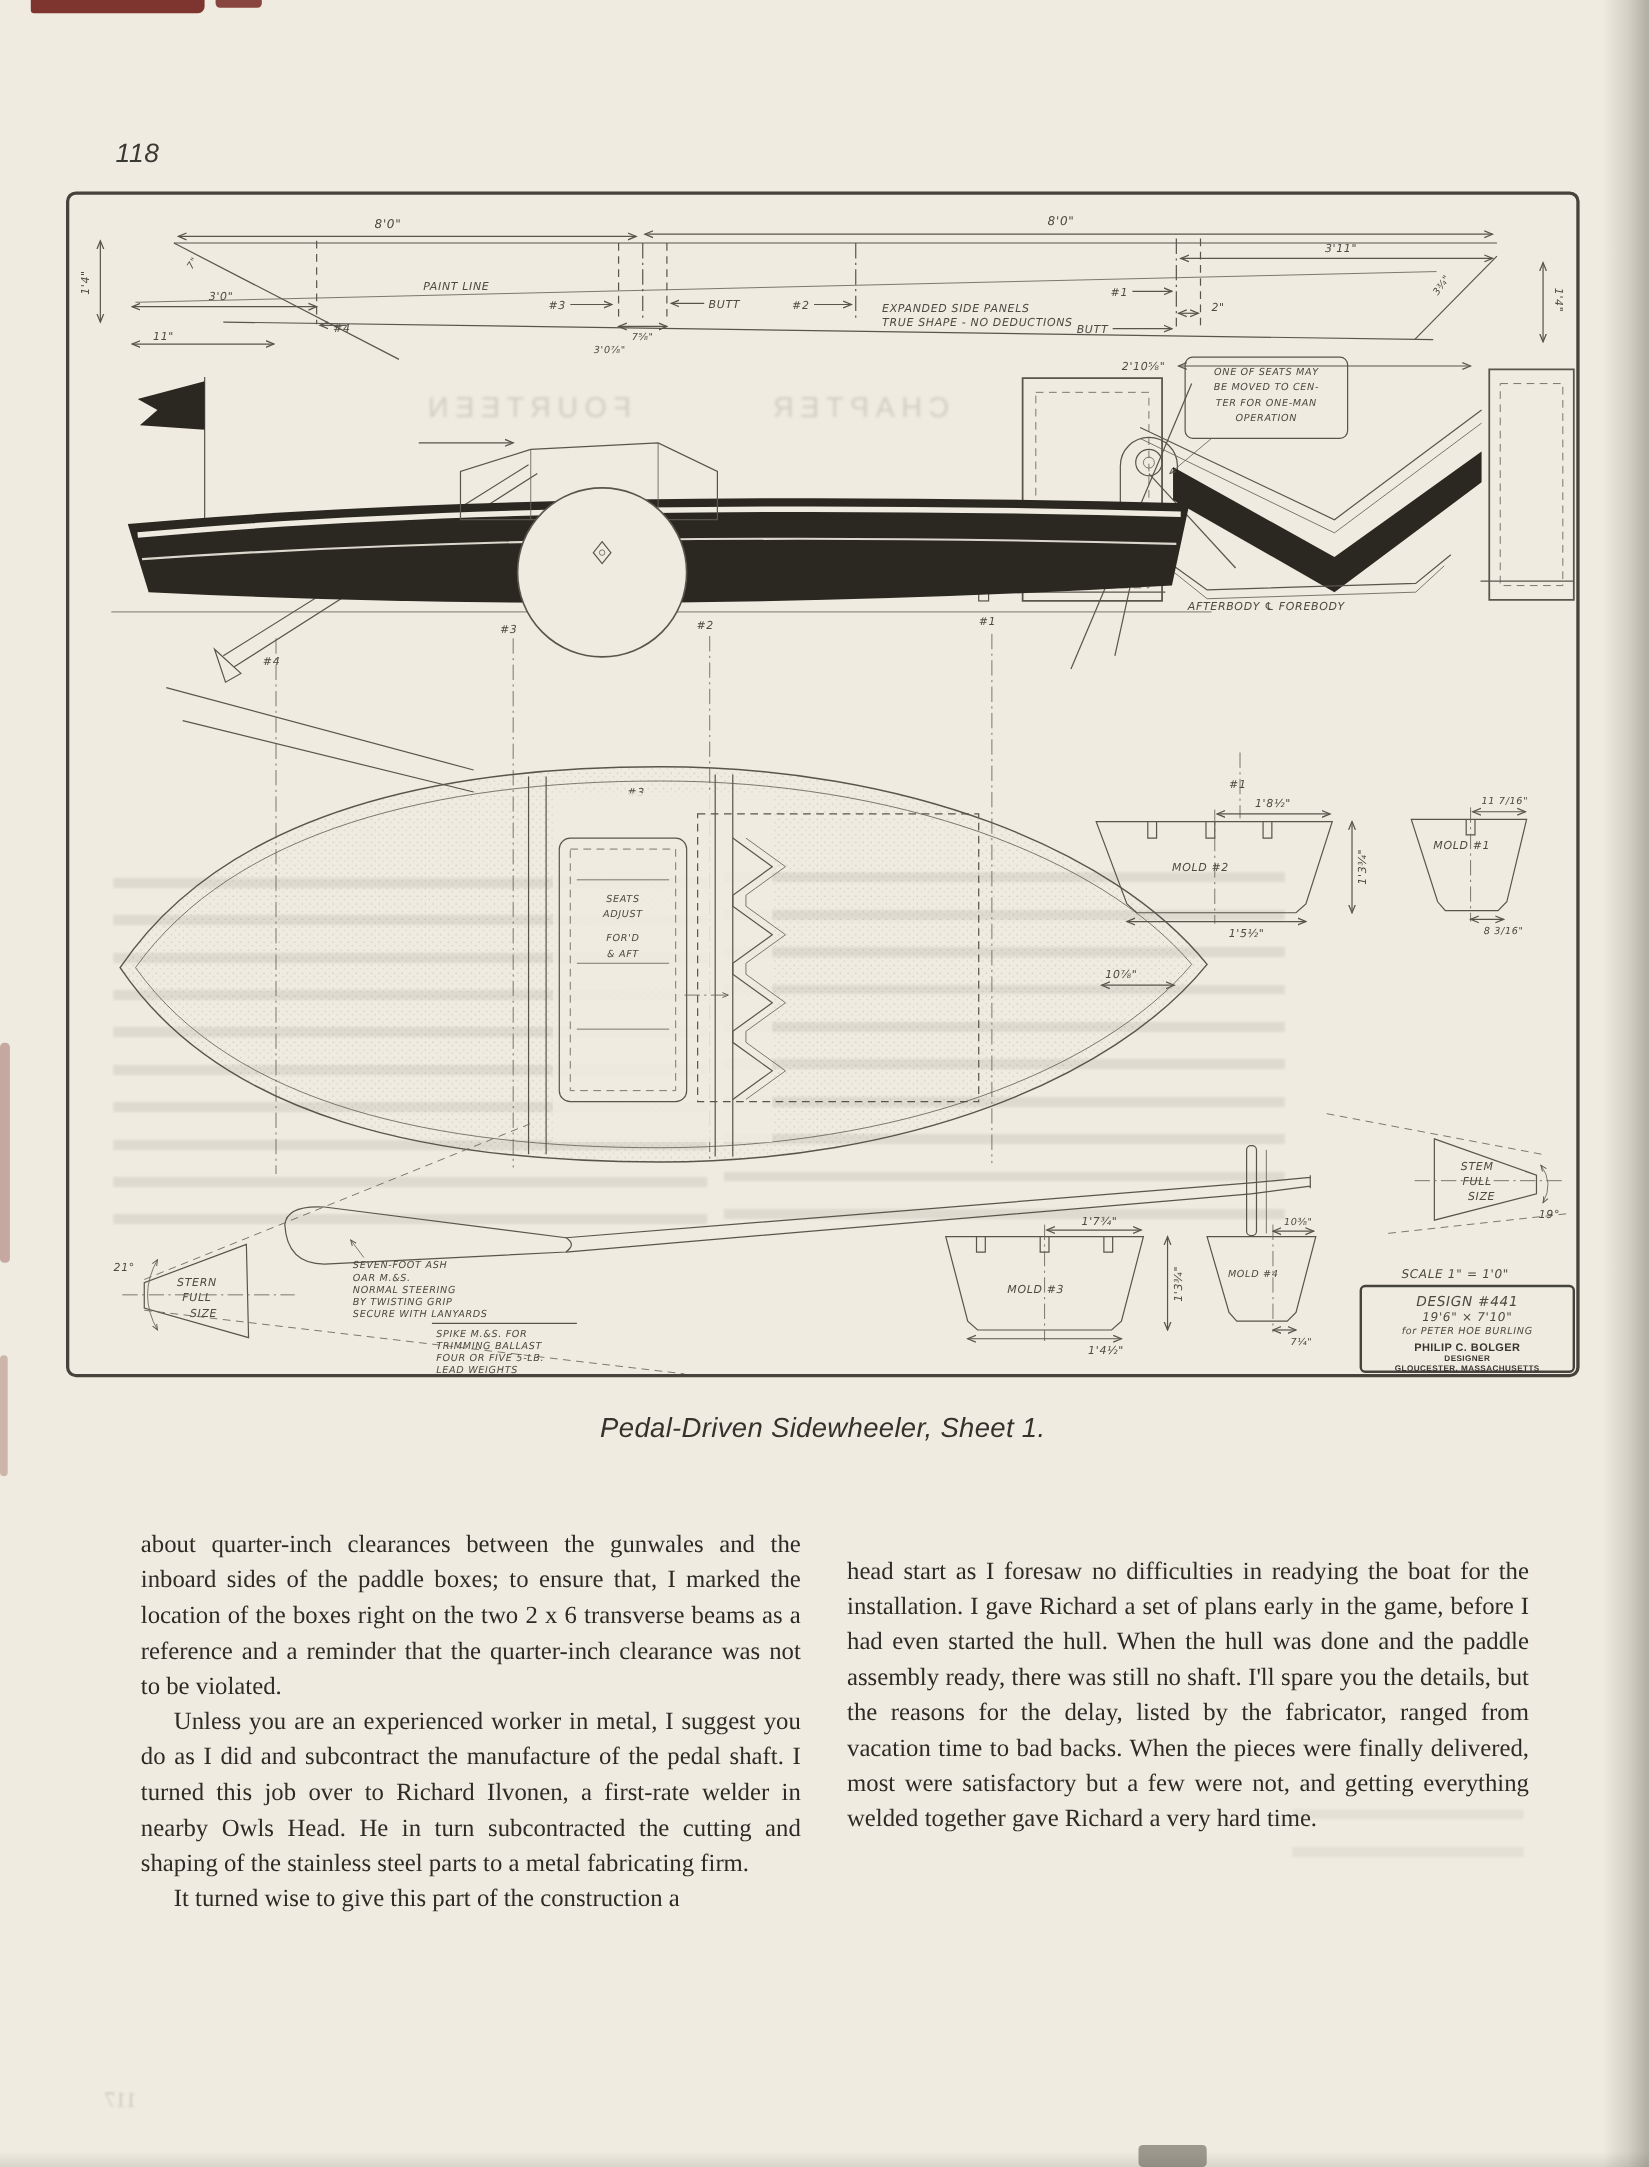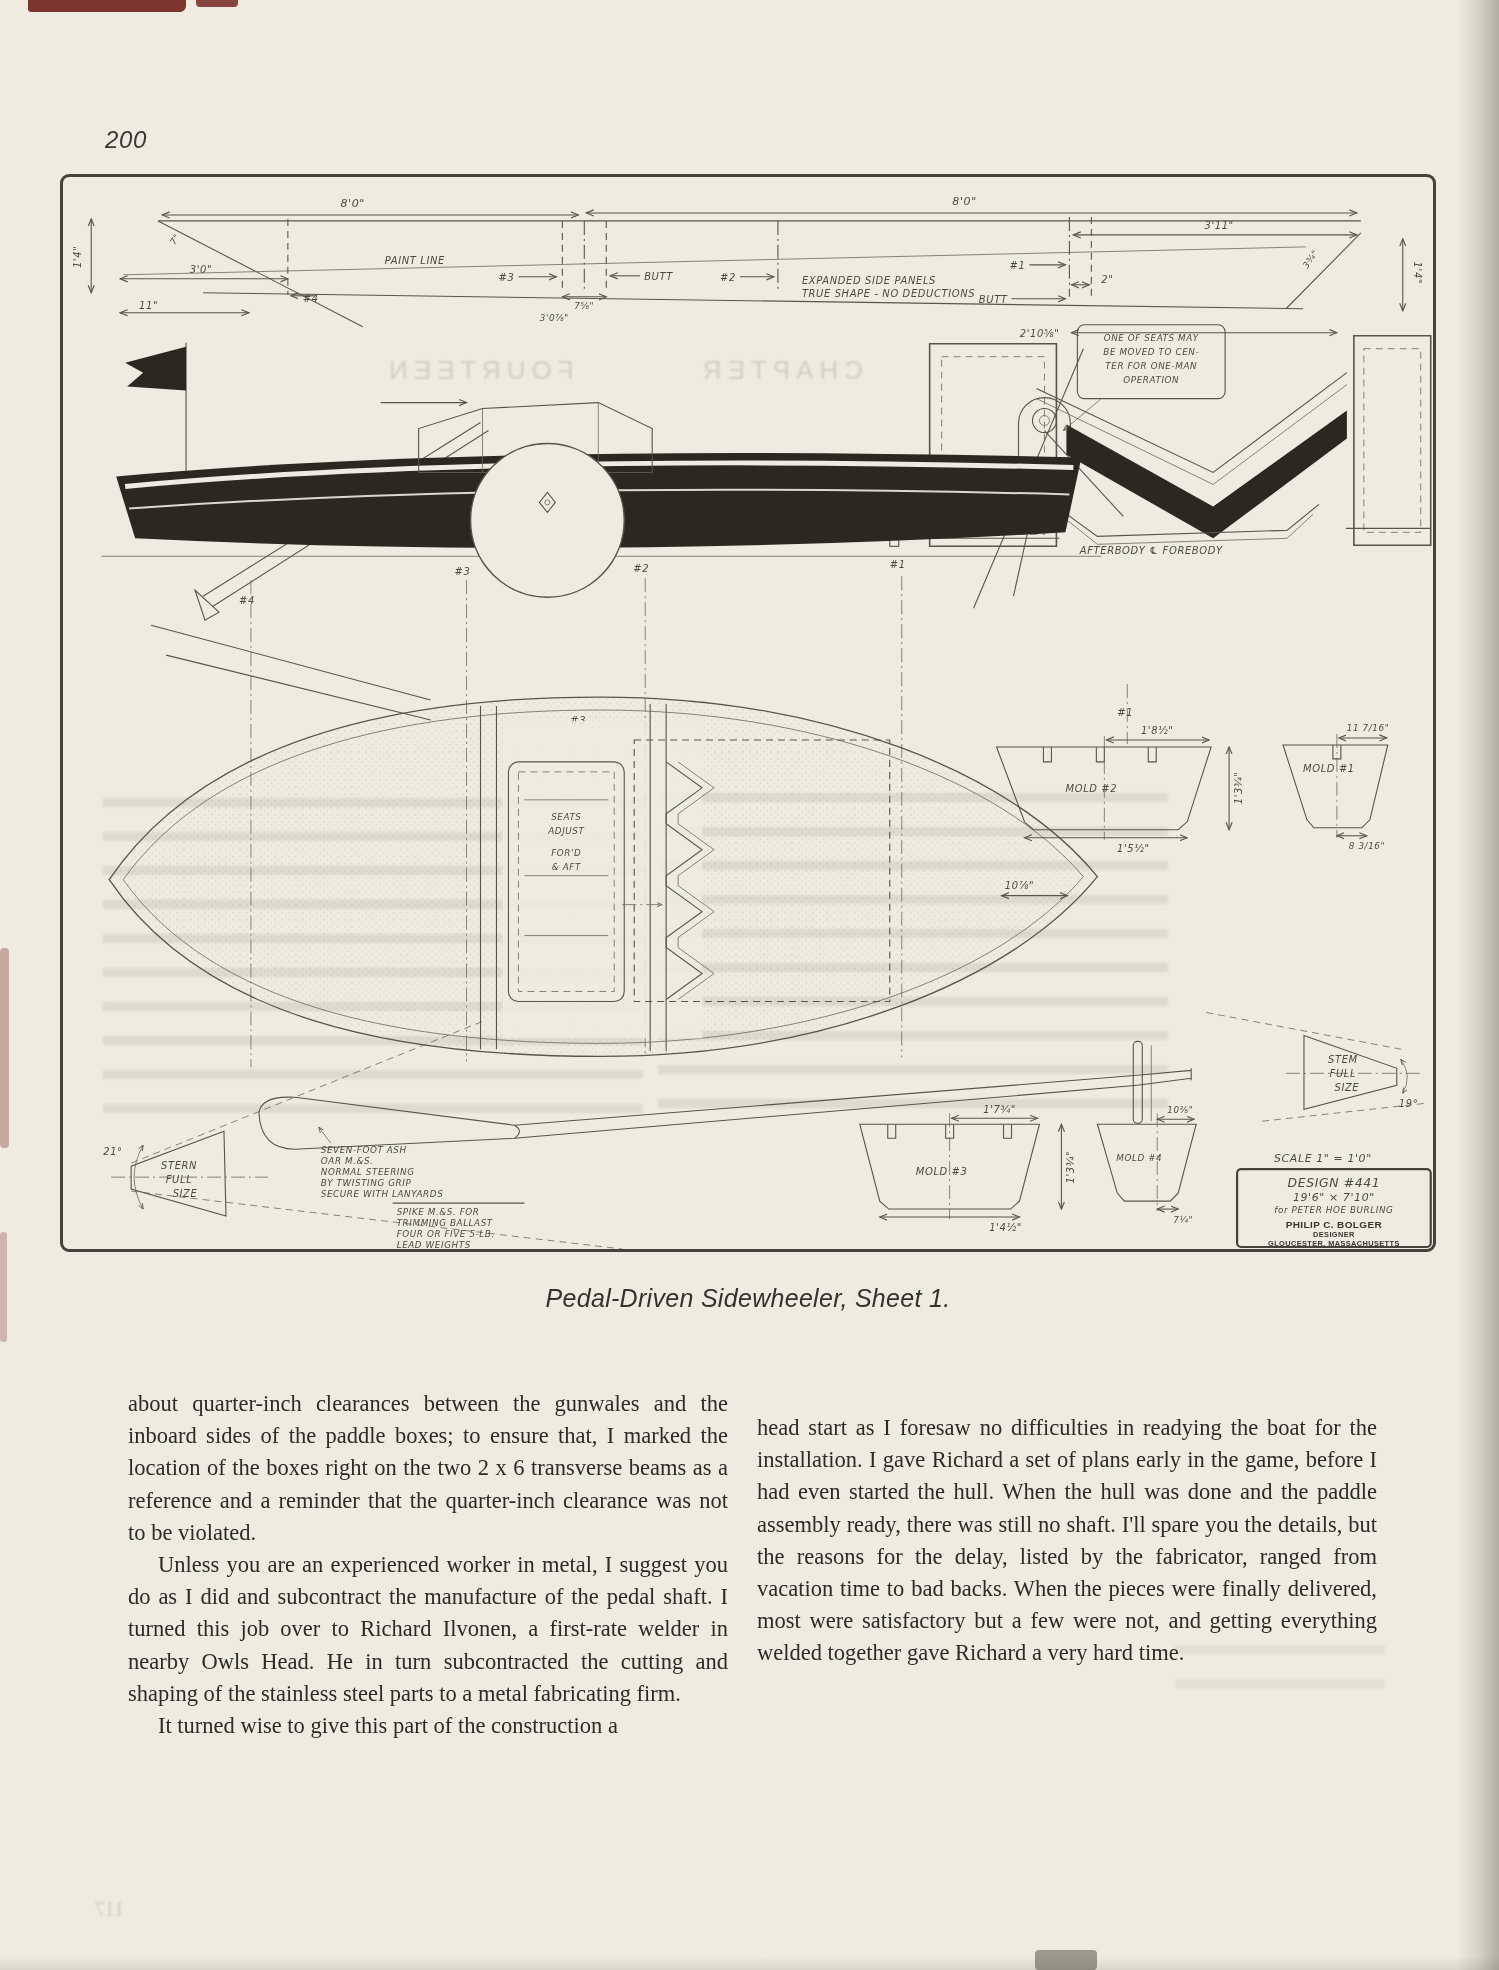--- a/index.html
+++ b/index.html
@@ -34,21 +34,21 @@
      filter:blur(1.2px);}
   .gl-left{left:40px;top:621px;width:540px;height:325px;}
   .gl-right{left:595px;top:616px;width:510px;height:330px;}
   .gl-body{position:absolute;left:1175px;top:1645px;width:210px;height:65px;opacity:.7;}
   .ghost-pagenum{position:absolute;left:95px;top:1898px;font-size:20px;color:#8f897b;opacity:.35;
      transform:scaleX(-1);filter:blur(.8px);}
   
   .caption{position:absolute;left:60px;top:1284px;width:1376px;text-align:center;
      font-family:"Liberation Sans",sans-serif;font-style:italic;font-size:25px;color:#34322c;letter-spacing:.3px;}
   
-  .columns{position:absolute;left:128px;top:1388px;width:1262px;display:flex;gap:29px;}
+  .columns{position:absolute;left:128px;top:1388px;width:1262px;display:flex;gap:42px;}
   .col{width:600px;font-size:22.5px;line-height:32.2px;text-align:justify;color:#2d2b26;}
   .col-right{width:620px;margin-top:24px;}
   .col p{margin:0;}
   .col p.indent{text-indent:30px;}
   
   .ln{stroke:#59554c;stroke-width:1.1;fill:none;}
   .ln16{stroke:#59554c;stroke-width:1.6;fill:none;}
   .thin{stroke:#6b675c;stroke-width:.8;fill:none;}
   .dsh{stroke-dasharray:7 5;}
   .dd{stroke-dasharray:14 4 2 4;}
@@ -65,21 +65,21 @@
 <body>
 
 <div class="page">
 
   <div class="artifact red1"></div>
   <div class="artifact red2"></div>
   <div class="artifact edge1"></div>
   <div class="artifact edge2"></div>
 
   <header class="running-head">
-    <span>200</span>
+    <span>118</span>
   </header>
 
   <div class="plate">
     <div class="ghost ghost-chapter">CHAPTER FOURTEEN</div>
     <div class="ghost ghost-title-bar"></div>
     <div class="ghost ghost-lines gl-left"></div>
     <div class="ghost ghost-lines gl-right"></div>
 
     <svg width="1370" height="1072" viewBox="0 0 1372 1074">
       <defs>

